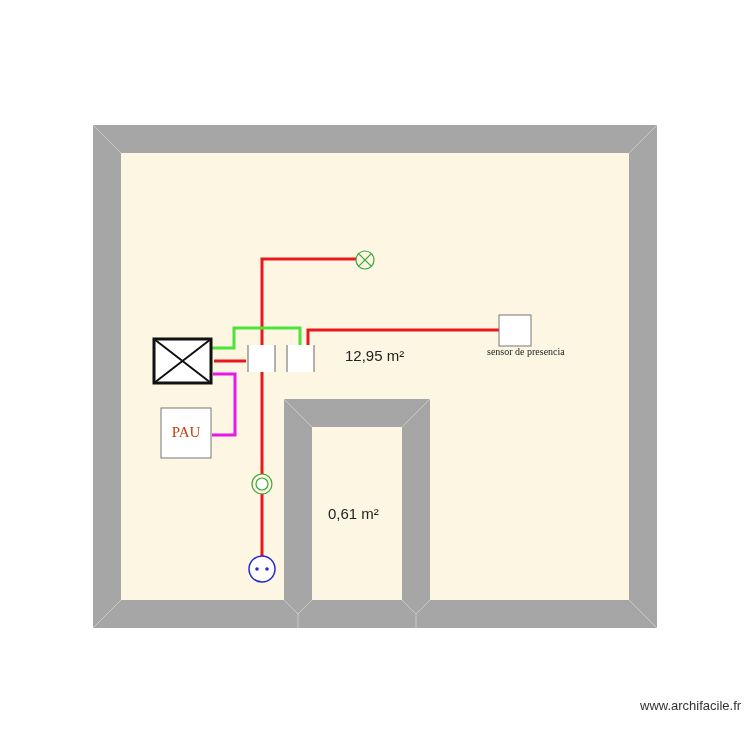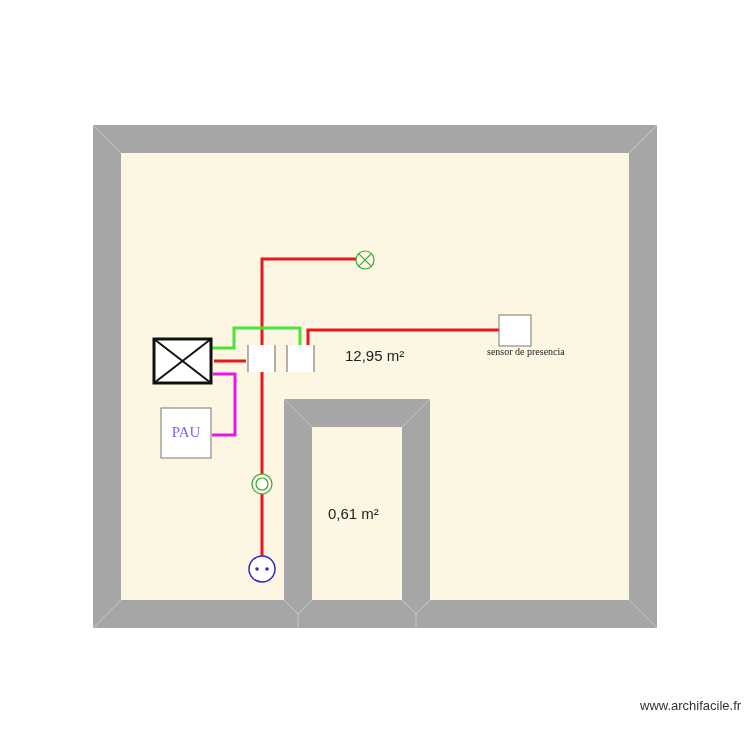--- a/index.html
+++ b/index.html
@@ -1,20 +1,20 @@
 <!DOCTYPE html>
 <html><head>
 <meta charset="utf-8">
 <style>
   html, body { margin: 0; padding: 0; background: #ffffff; }
   body { width: 750px; height: 750px; position: relative; overflow: hidden; font-family: "Liberation Sans", sans-serif; }
   #plan { position: absolute; left: 0; top: 0; width: 750px; height: 750px; }
   .area-label { position: absolute; font-family: "Liberation Sans", sans-serif; font-size: 15px; color: #222; white-space: nowrap; }
   .sensor-label { position: absolute; font-family: "Liberation Serif", serif; font-size: 10px; color: #222; white-space: nowrap; }
-  .pau-label { position: absolute; font-family: "Liberation Serif", serif; font-size: 15px; color: #8b5cf6; width: 50px; text-align: center; }
+  .pau-label { position: absolute; font-family: "Liberation Serif", serif; font-size: 15px; color: #c2410c; width: 50px; text-align: center; }
   .watermark { position: absolute; font-family: "Liberation Sans", sans-serif; font-size: 13px; color: #333; white-space: nowrap; }
 </style>
 </head>
 <body>
 
 <svg id="plan" viewBox="0 0 750 750" xmlns="http://www.w3.org/2000/svg">
 
   <g>
     <rect x="93" y="125" width="564" height="503" fill="#a6a6a6"></rect>
     <rect x="121" y="153" width="508" height="447" fill="#fdf6e3"></rect>

